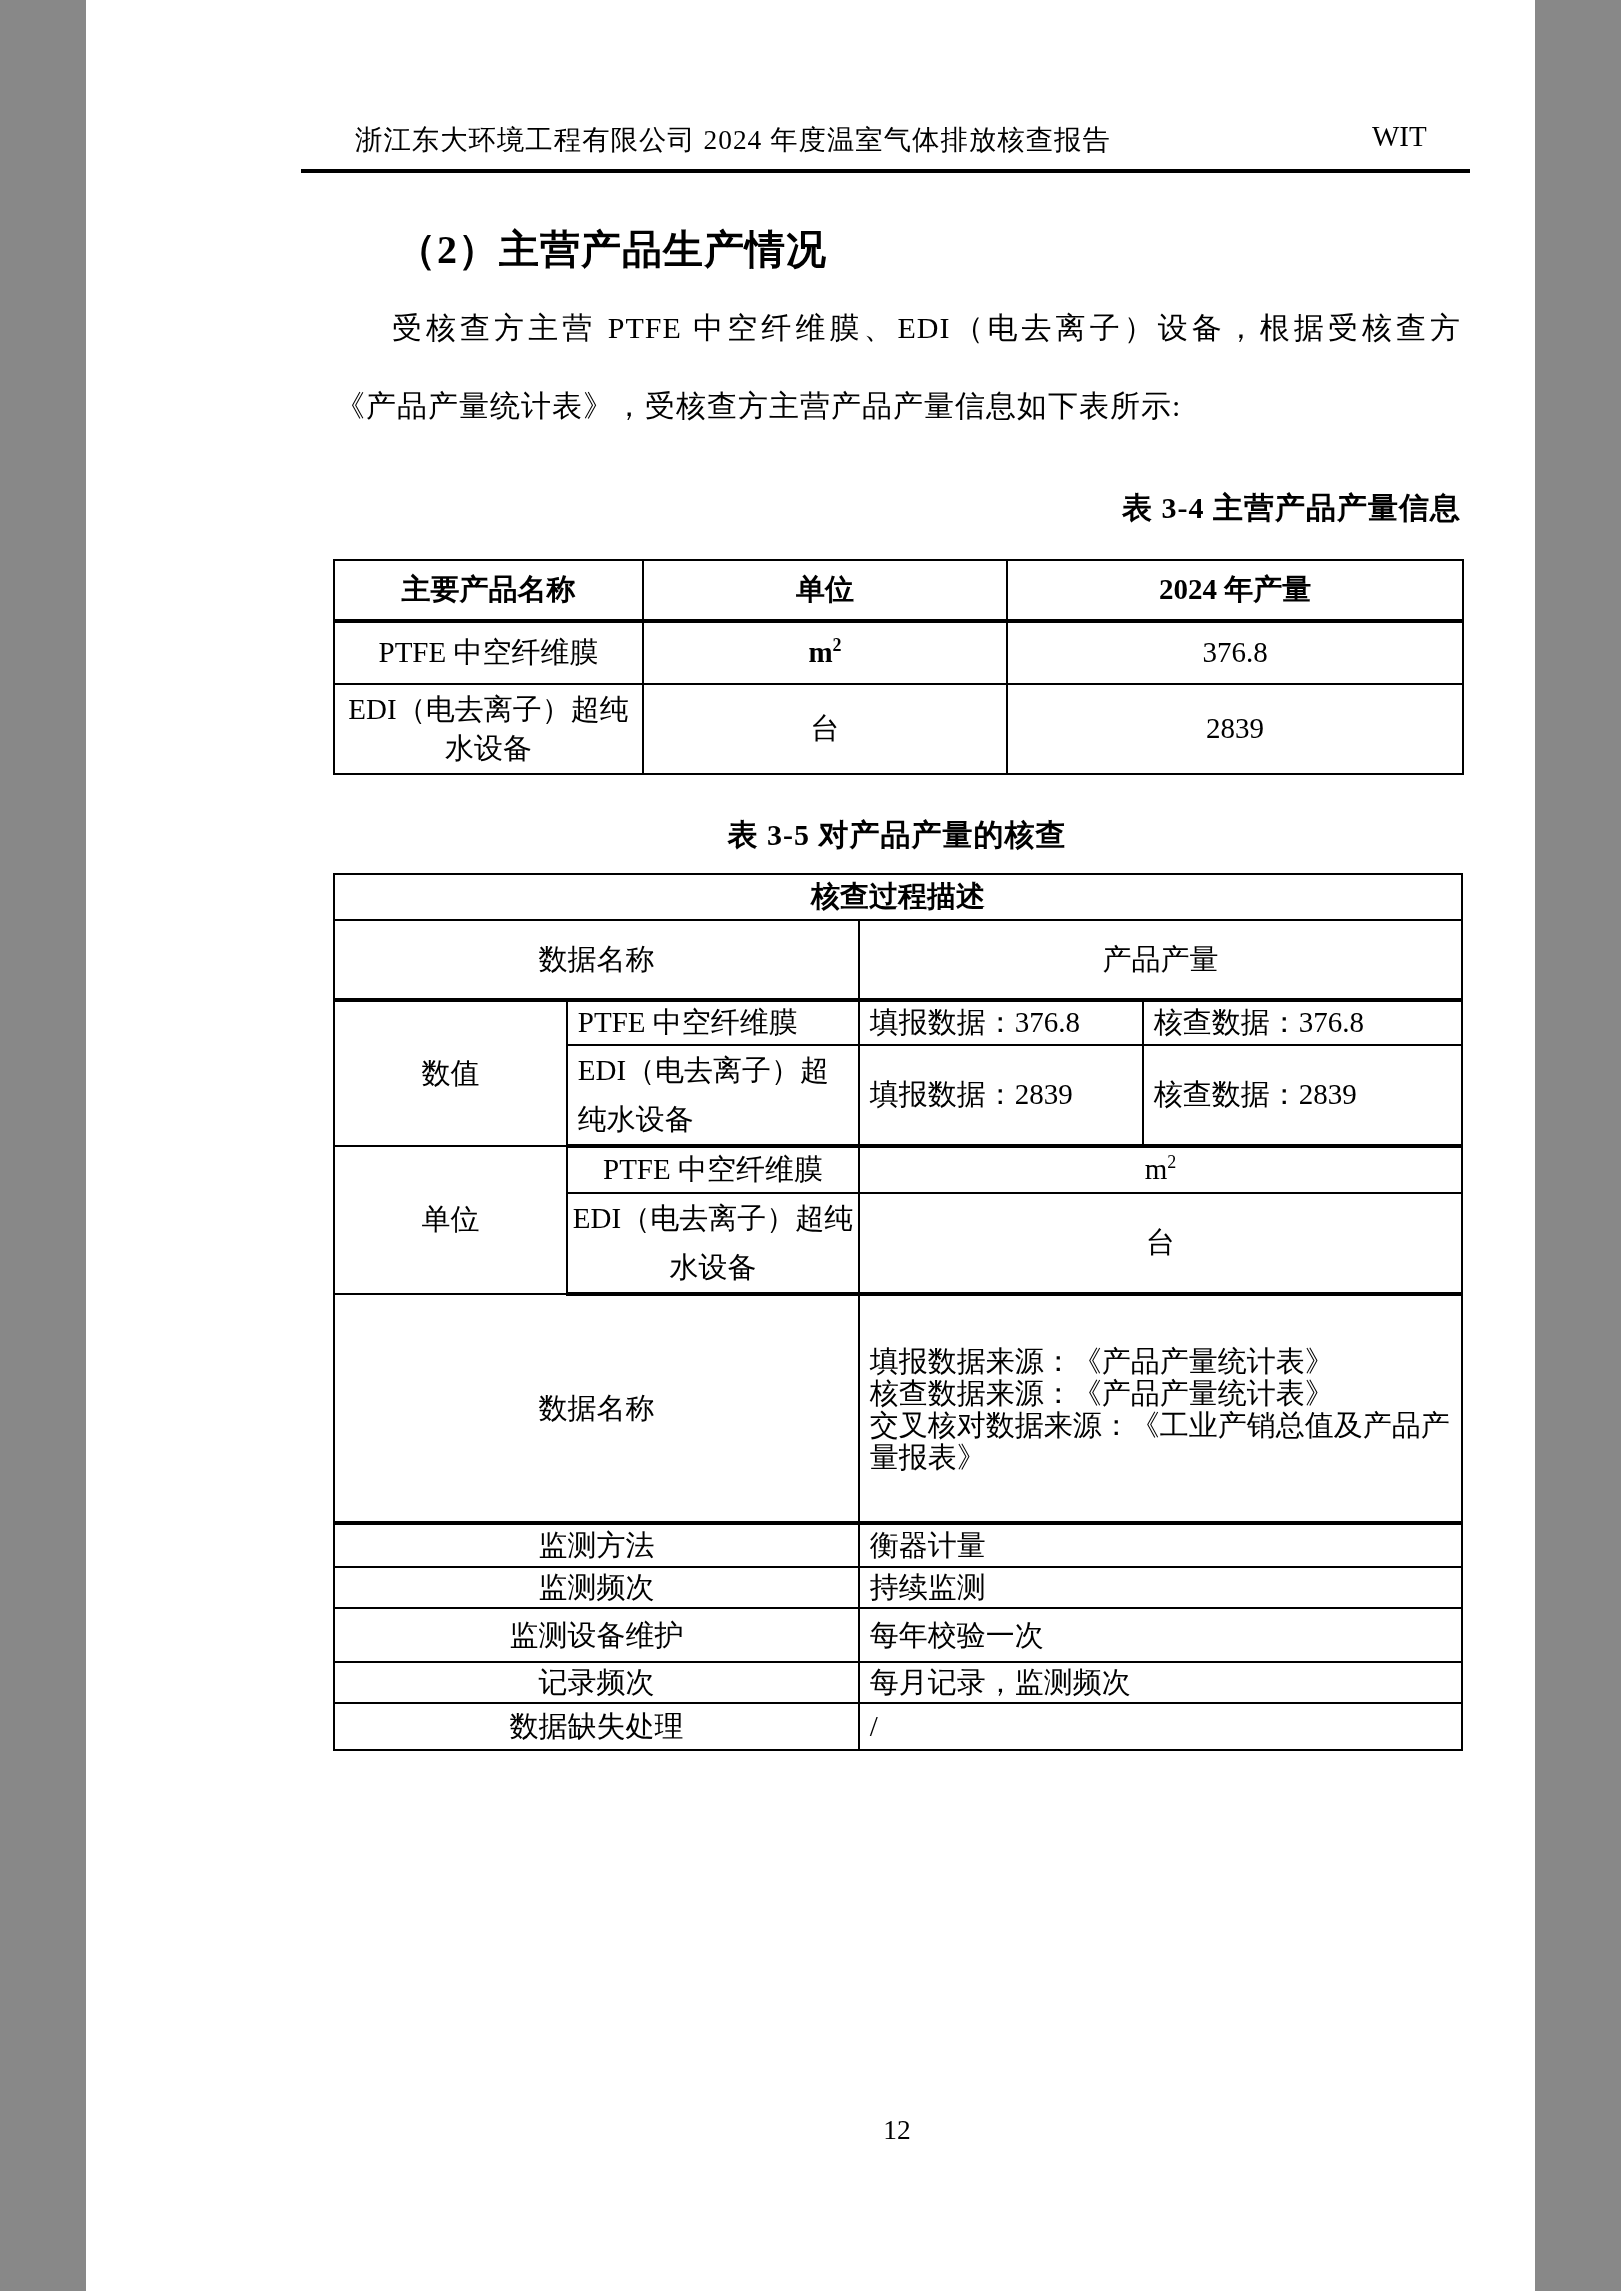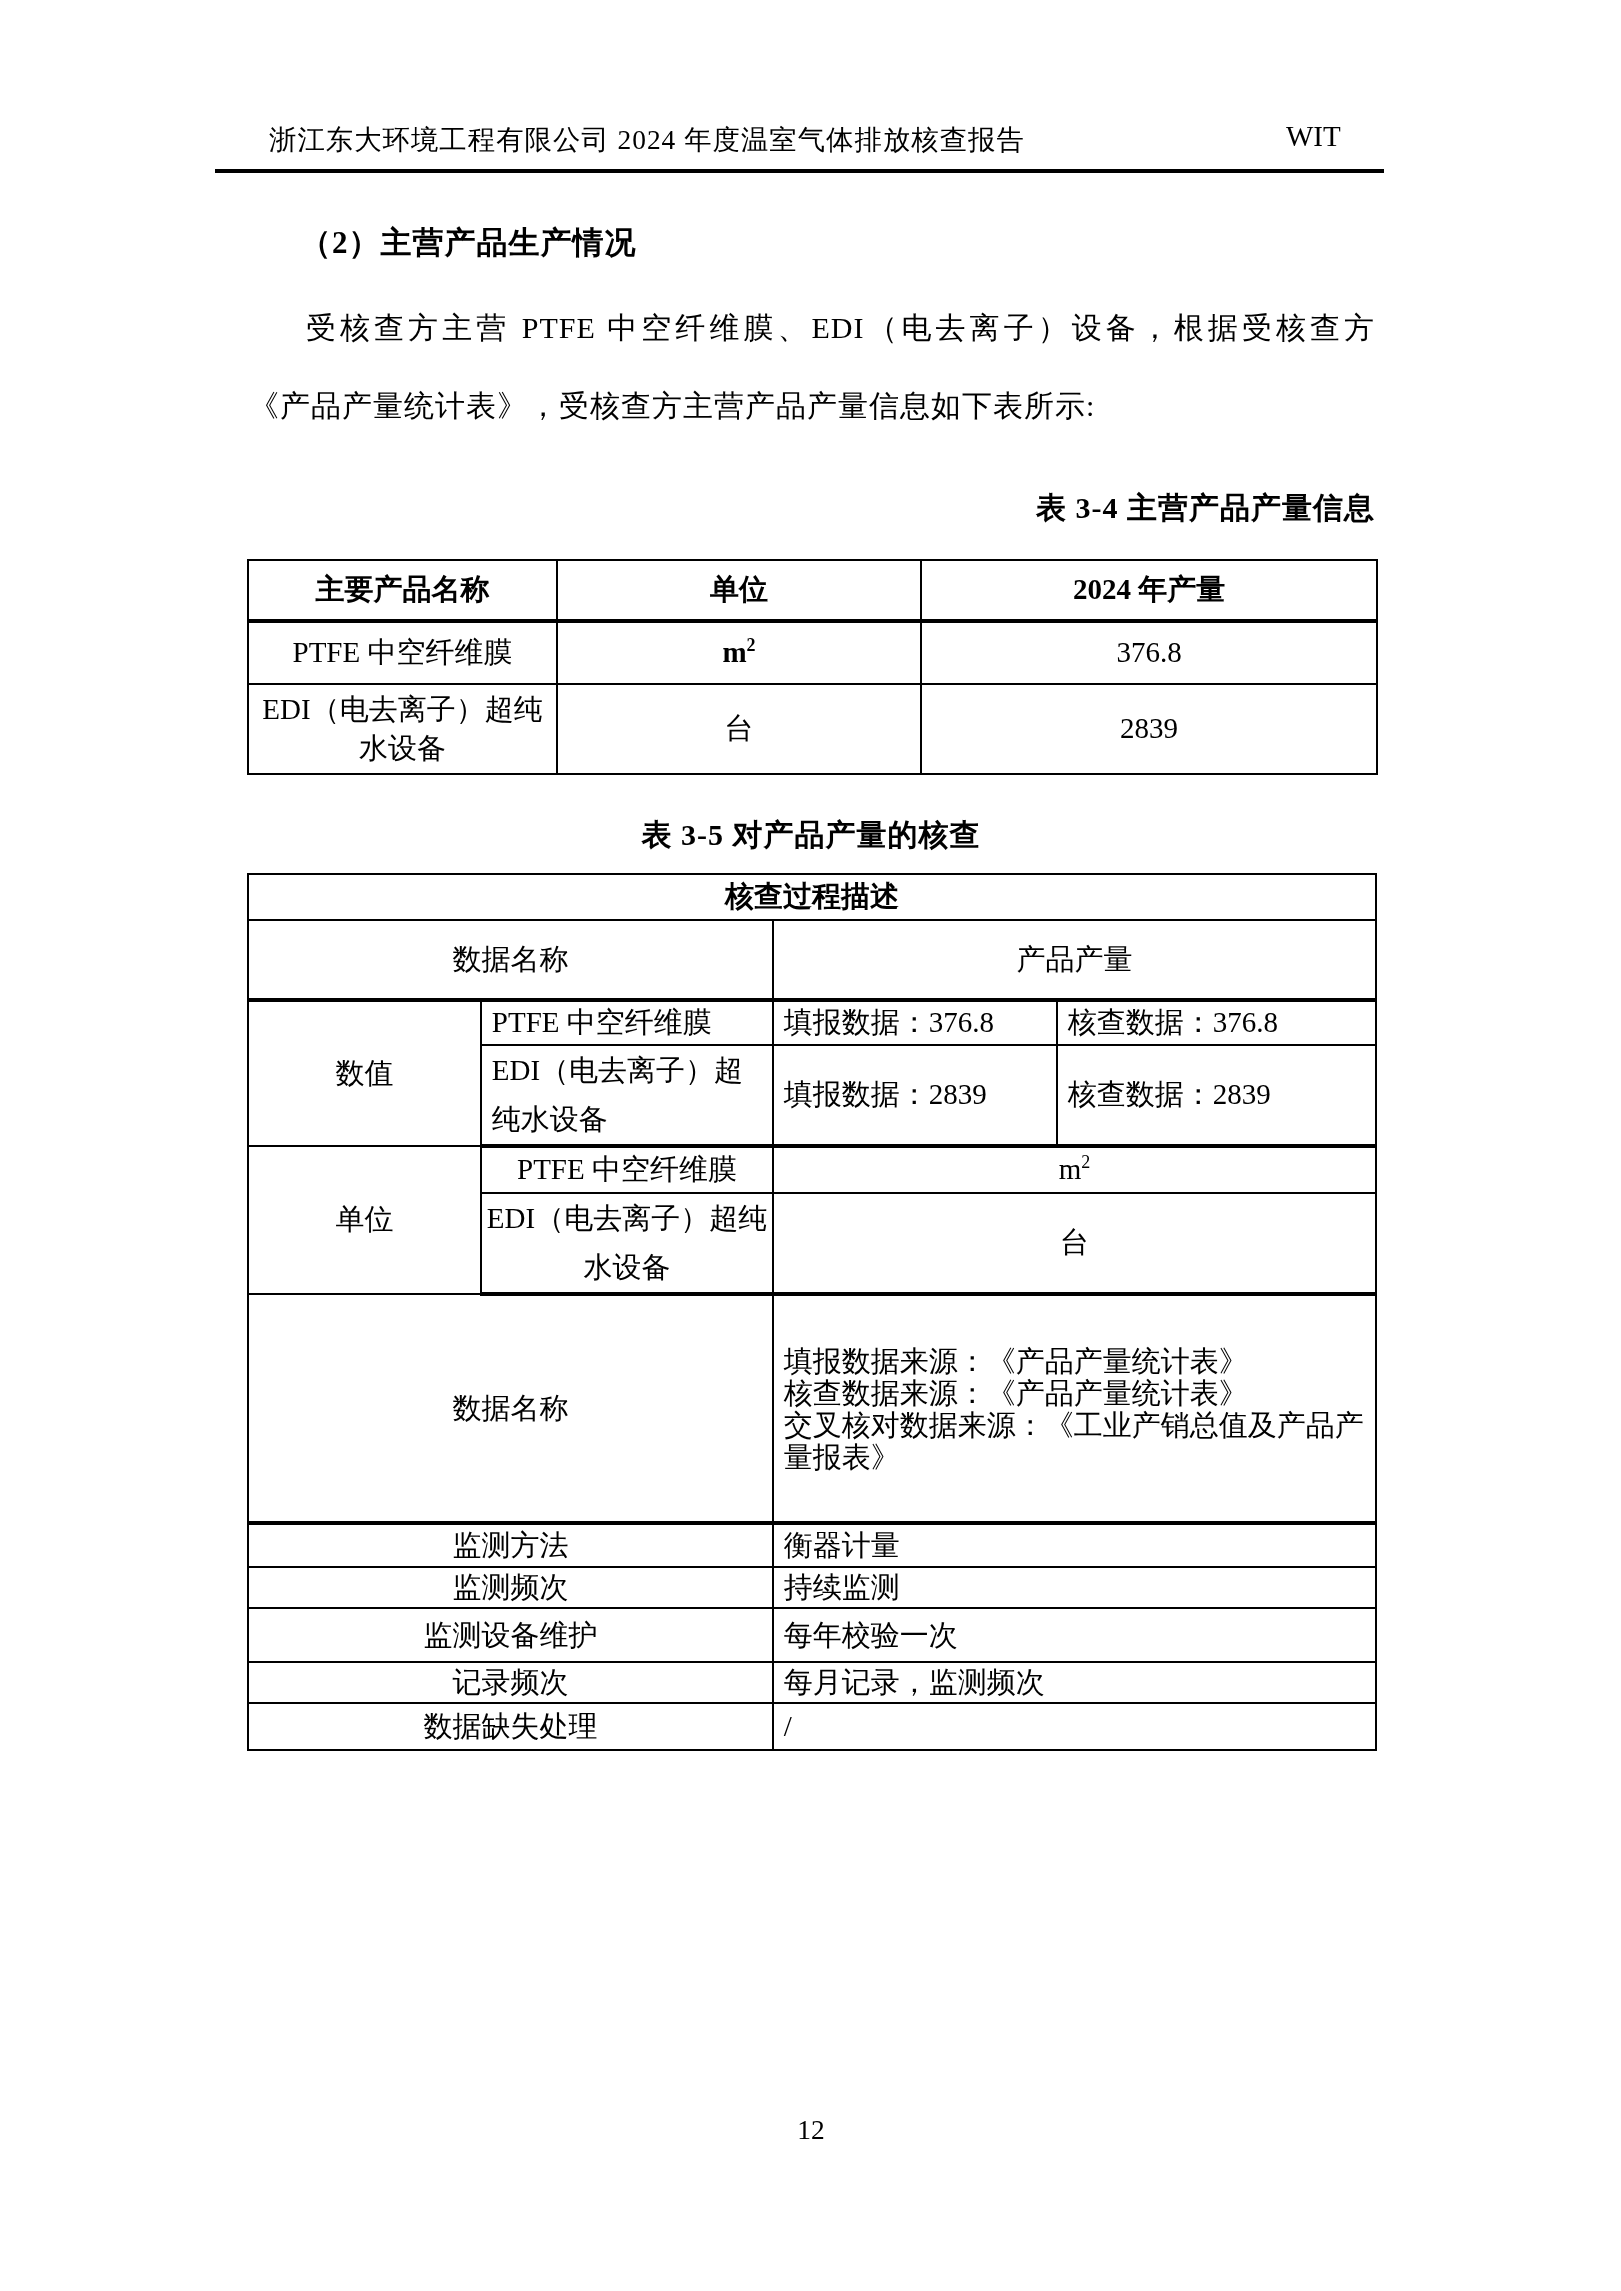--- a/index.html
+++ b/index.html
@@ -1,33 +1,33 @@
 <!DOCTYPE html>
 <html><head>
 <meta charset="utf-8">
 <style>
   * { margin:0; padding:0; box-sizing:border-box; }
   body { background:#888; }
   .page {
     position:relative;
-    width:1621px; height:2292px;
+    width:1449px; height:2292px;
     margin:0 auto;
     background:#ffffff;
     font-family:"Liberation Serif","DejaVu Serif",serif;
     color:#000;
     padding-left:36px;
   }
 
   
   .hdr-left  { position:absolute; left:269px; top:122px; font-size:27.4px; letter-spacing:1px; }
   .hdr-right { position:absolute; left:1286px; top:120px; font-size:29px; }
   .hdr-rule  { position:absolute; left:215px; top:169px; width:1169px; height:3.9px; background:#000; }
 
   
-  .sec-heading { position:absolute; left:300px; top:222px; font-size:31px; font-weight:bold; letter-spacing:1px; }
+  .sec-heading { position:absolute; left:310px; top:222px; font-size:40px; font-weight:bold; letter-spacing:1px; }
   .para-line1  { position:absolute; left:306px; top:308px; width:1069px; font-size:30px;
                  text-align:justify; text-align-last:justify; letter-spacing:1px; }
   .para-line2  { position:absolute; left:249px; top:386px; font-size:30px; letter-spacing:1px; }
 
   .tbl-title   { position:absolute; left:247px; width:1128px; text-align:center;
                  font-size:30px; font-weight:bold; letter-spacing:1px; }
   .t34-title   { top:488px;text-align:right; }
   .t35-title   { top:815px; }
 
   

